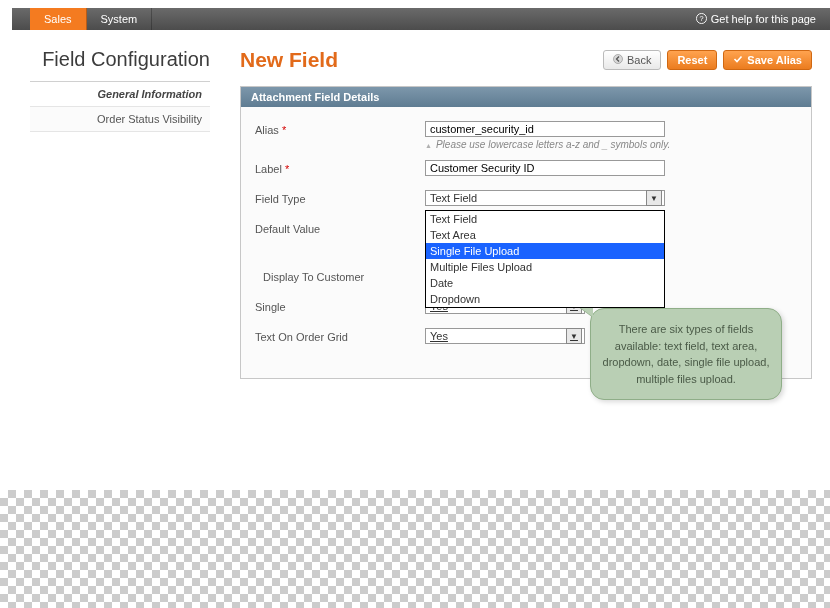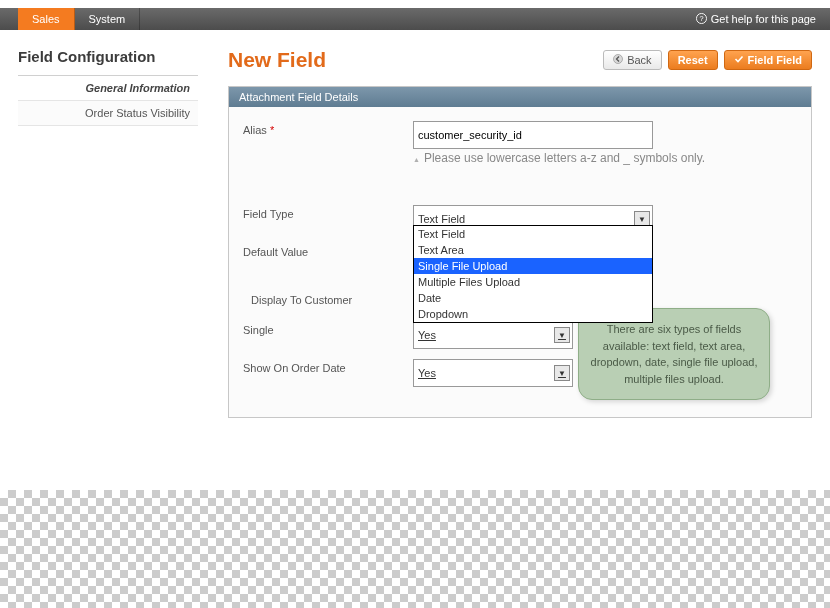--- a/index.html
+++ b/index.html
@@ -26,21 +26,21 @@
       linear-gradient(45deg, #cccccc 25%, transparent 25%),
       linear-gradient(-45deg, #cccccc 25%, transparent 25%),
       linear-gradient(45deg, transparent 75%, #cccccc 75%),
       linear-gradient(-45deg, transparent 75%, #cccccc 75%);
     background-size: 16px 16px;
     background-position: 0 0, 0 8px, 8px -8px, -8px 0;
     background-color: #ffffff;
   }
   .content-area {
     position: absolute;
-    left: 0; top: 0; right: 0; height: 490px;
+    left: 12px; top: 0; right: 0; height: 490px;
     background: #fff;
   }
   
   .top-thin {
     height: 8px;
     background: #fff;
   }
   
   .nav {
     background: #575757;
@@ -75,23 +75,24 @@
     display: flex;
     padding: 18px 18px 0 0;
   }
   .sidebar {
     width: 180px;
     padding-left: 18px;
     flex-shrink: 0;
   }
   .sidebar h2 {
     margin: 0 0 10px 0;
-    font-size: 15px;
-    font-weight: bold;
+    font-size: 20px;
+    font-weight: normal;
     color: #3c3c3c;
+    text-align: right;
   }
   .side-panel {
     border-top: 1px solid #d0d0d0;
     text-align: right;
   }
   .side-item {
     display: block;
     padding: 6px 8px;
     border-bottom: 1px solid #e5e5e5;
     cursor: pointer;
@@ -145,21 +146,21 @@
     font-weight: bold;
   }
   .btn svg { width: 10px; height: 10px; }
   
   .box {
     border: 1px solid #c7c7c7;
   }
   .box-head {
     background: linear-gradient(to bottom, #7d97ab, #5f7c92);
     color: #fff;
-    font-weight: normal;
+    font-weight: bold;
     font-size: 11px;
     padding: 4px 10px;
   }
   .box-body {
     background: #fbfbfb;
     padding: 14px 14px 20px 14px;
   }
   .form-row {
     display: flex;
     align-items: flex-start;
@@ -177,41 +178,42 @@
     flex: 1;
     position: relative;
   }
   .txt, .sel-visual {
     width: 240px;
     border: 1px solid #999;
     background: #fff;
     font-size: 11px;
     padding: 2px 4px;
     box-sizing: border-box;
-    height: 28px;
+    height: 16px;
   }
   .sel-visual {
     display: flex;
     align-items: center;
     justify-content: space-between;
     cursor: pointer;
     padding-right: 2px;
   }
   .sel-visual.short { width: 160px; text-decoration: underline; }
   .sel-arrow {
     width: 14px; height: 14px;
     background: #e8e8e8;
     border: 1px solid #888;
     display: flex; align-items: center; justify-content: center;
     font-size: 8px;
   }
   .hint {
-    font-size: 12px;
+    font-size: 10px;
     color: #888;
     margin-top: 2px;
+    font-style: italic;
   }
   .hint::before {
     content: "▲";
     color: #b0b0b0;
     font-size: 7px;
     margin-right: 4px;
   }
   
   .open-list {
     position: absolute;
@@ -311,37 +313,41 @@
           </div>
           <div class="btn orange">
             <span>Reset</span>
           </div>
           <div class="btn orange">
             <span>
               <svg viewBox="0 0 10 10">
                   <path d="M1.5 5 L4 7.5 L8.5 2.5" fill="none" stroke="#fff" stroke-width="1.6"></path>
                 </svg>
             </span>
-            <span>Field Field</span>
+            <span>Save Alias</span>
           </div>
         </div>
 
         <div class="box">
           <div class="box-head">Attachment Field Details</div>
           <div class="box-body">
 
             <div class="form-row">
               <div class="form-label"><span>Alias</span> <span class="req">*</span></div>
               <div class="form-ctrl">
                 <input class="txt" type="text" value="customer_security_id" style="">
                 <div class="hint">Please use lowercase letters a-z and _ symbols only.</div>
               </div>
             </div>
 
             <div class="form-row">
+              <div class="form-label"><span>Label</span> <span class="req">*</span></div>
+              <div class="form-ctrl">
+                <input class="txt" type="text" value="Customer Security ID" style="">
+              </div>
             </div>
 
             <div class="form-row">
               <div class="form-label">Field Type</div>
               <div class="form-ctrl">
                 <div class="sel-visual">
                   <span>Text Field</span>
                   <span class="sel-arrow">▼</span>
                 </div>
                 <div class="open-list">
@@ -369,21 +375,21 @@
               <div class="form-label">Single</div>
               <div class="form-ctrl">
                 <div class="sel-visual short">
                   <span>Yes</span>
                   <span class="sel-arrow">▼</span>
                 </div>
               </div>
             </div>
 
             <div class="form-row">
-              <div class="form-label">Show On Order Date</div>
+              <div class="form-label">Text On Order Grid</div>
               <div class="form-ctrl">
                 <div class="sel-visual short">
                   <span>Yes</span>
                   <span class="sel-arrow">▼</span>
                 </div>
               </div>
             </div>
 
           </div>
         </div>

